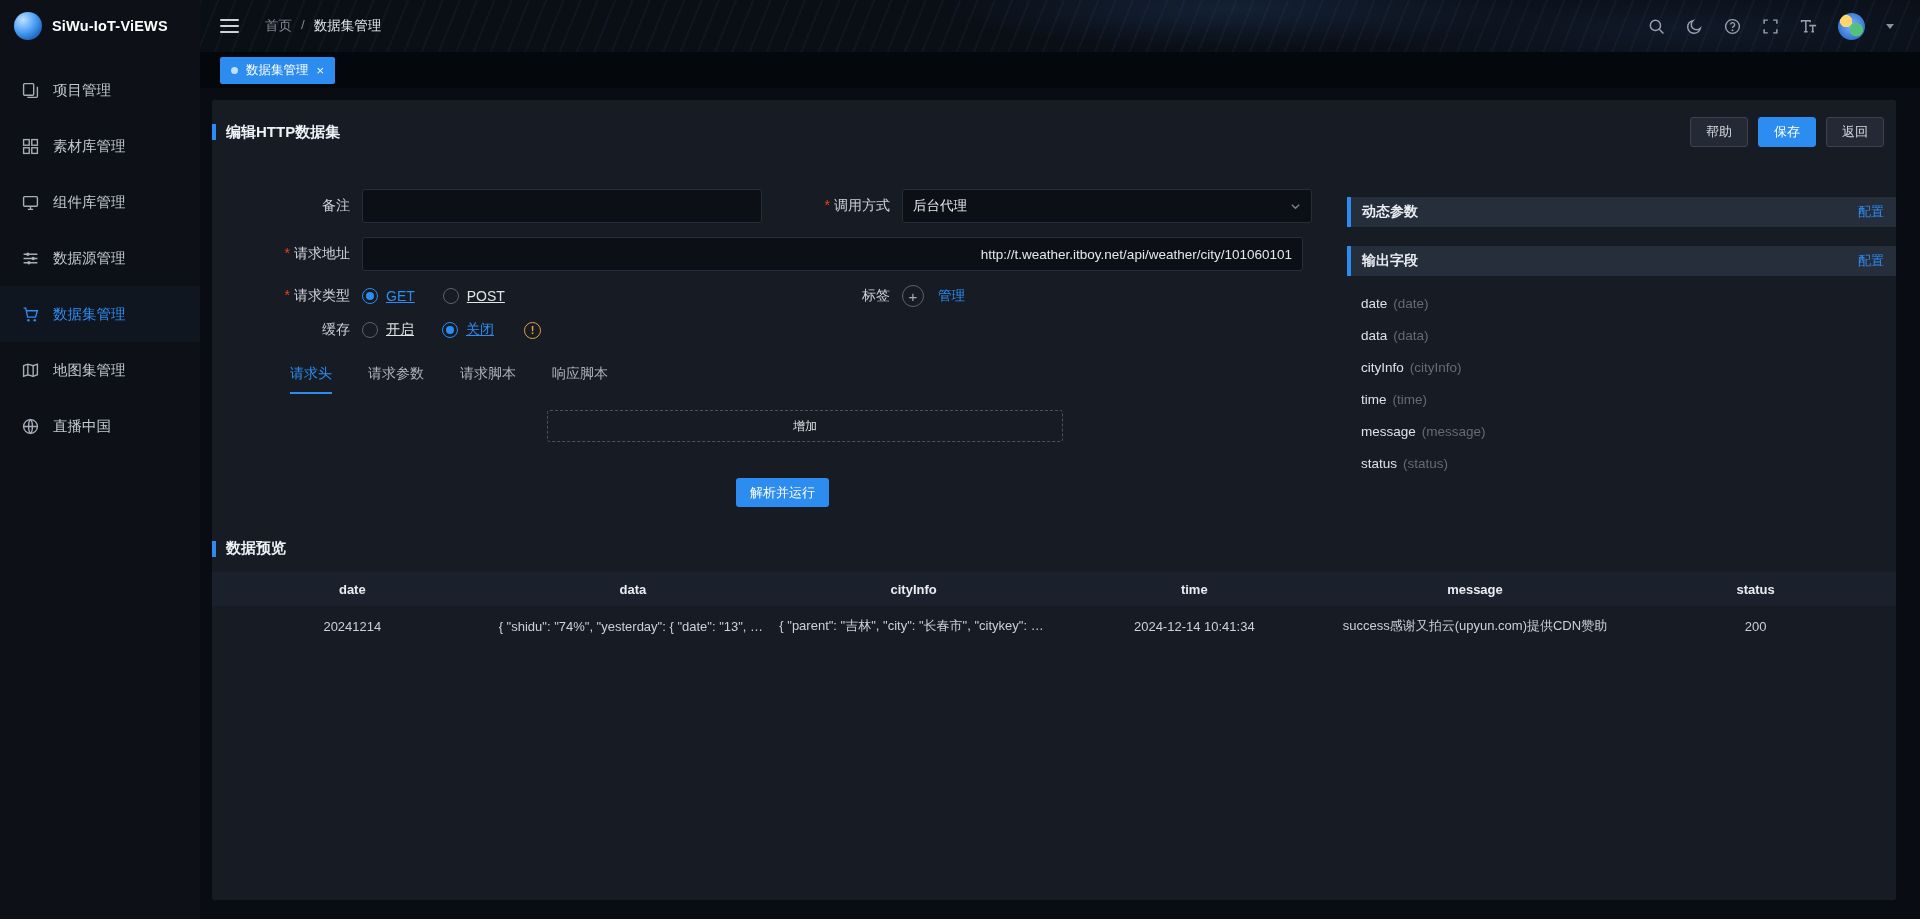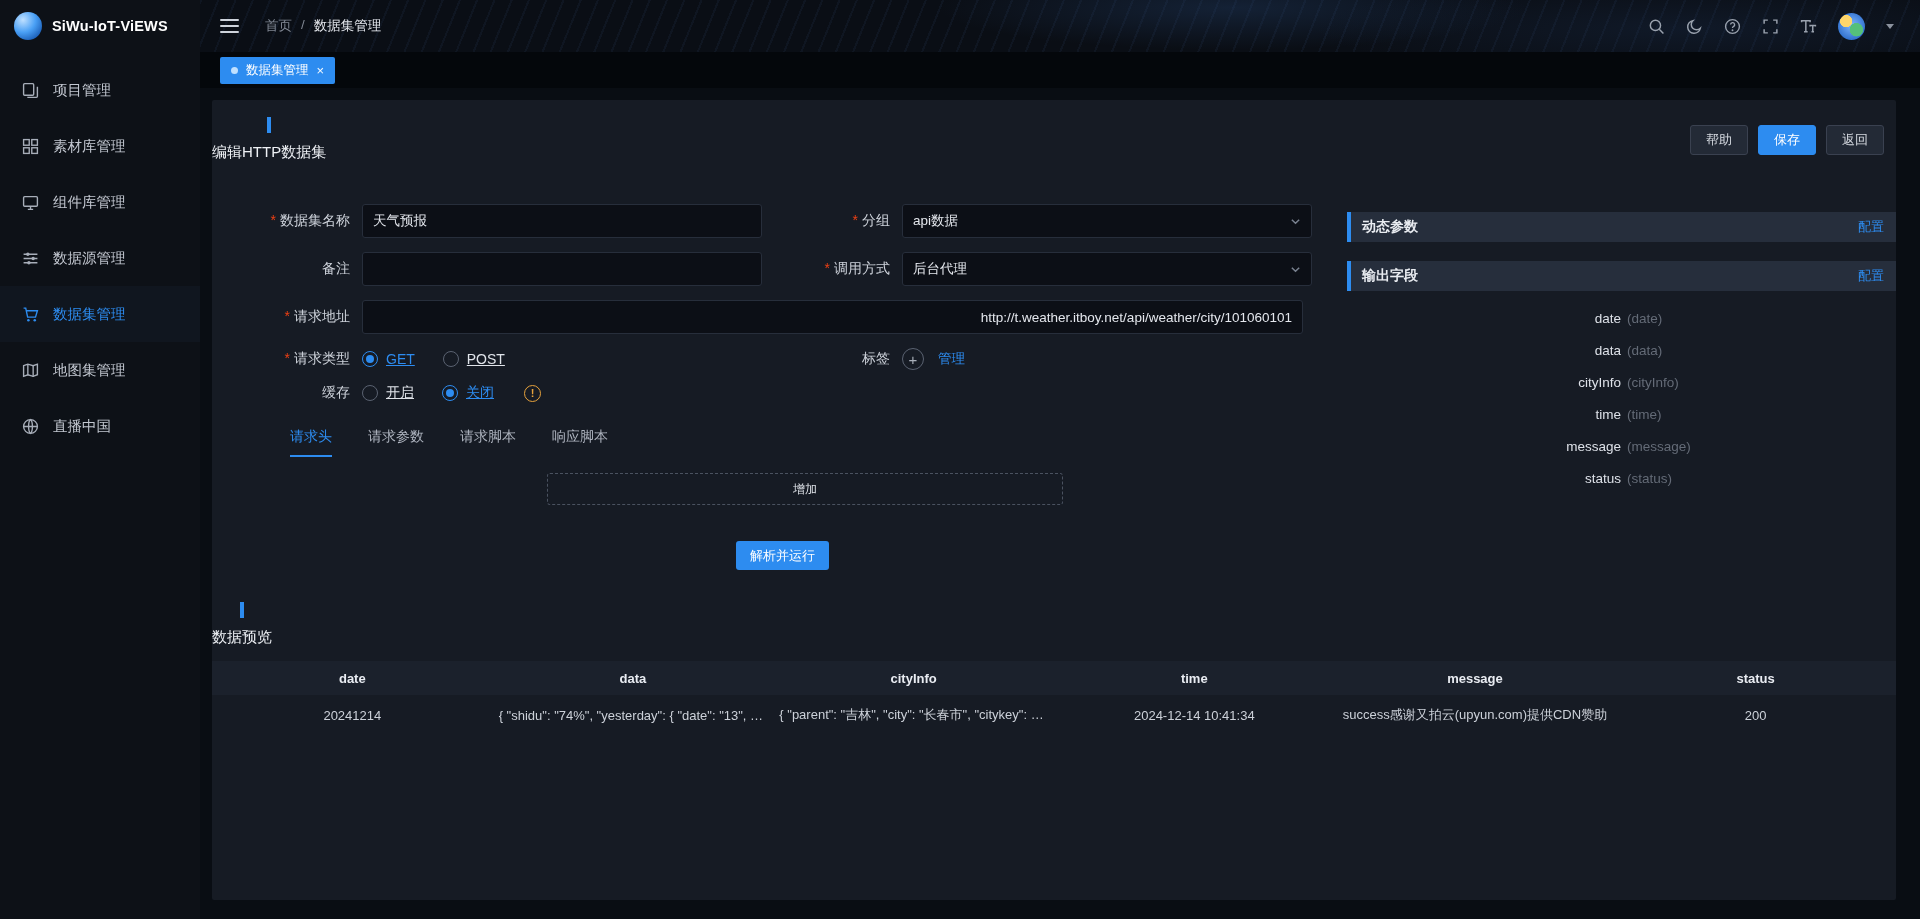--- a/index.html
+++ b/index.html
@@ -48,21 +48,21 @@
   .tabbar { height:36px; background:#04070b; display:flex; align-items:center; padding-left:20px; }
   .tab-chip { background:#2d8cf0; color:#fff; height:27px; display:flex; align-items:center;
     gap:8px; padding:0 11px; font-size:12.5px; border-radius:2px; cursor:pointer; }
   .tab-dot { width:7px; height:7px; border-radius:50%; background:#bfe0ff; }
   .tab-close { font-size:13px; line-height:1; cursor:pointer; opacity:.95; }
 
   
   .content { flex:1; background:#090d13; padding:12px 24px 0 12px; }
   .panel { background:#161b24; height:800px; overflow:hidden; border-radius:2px; }
 
-  .section-title { display:flex; align-items:center; gap:10px; font-size:15px; font-weight:normal; color:#eef1f5;flex-direction:column; }
+  .section-title { display:flex; align-items:center; gap:10px; font-size:15px; font-weight:bold; color:#eef1f5; }
   .accent-bar { width:4px; height:16px; background:#2d8cf0; flex-shrink:0; }
 
   .panel-head { display:flex; align-items:center; padding-top:17px; }
   .head-btns { margin-left:auto; padding-right:12px; display:flex; }
   .btn { height:30px; padding:0 15px; font-size:13px; border-radius:3px; margin-left:10px;
     border:1px solid #3a4150; background:#232a36; color:#d6dae1; cursor:pointer;
     font-family:inherit; }
   .btn.primary { background:#2d8cf0; border-color:#2d8cf0; color:#fff; }
 
   .editor-body { display:flex; padding-top:42px; }
@@ -112,21 +112,21 @@
     font-family:inherit; }
 
   
   .side-col { width:549px; margin-left:auto; }
   .side-bar-row { height:30px; background:#262e3c; display:flex; align-items:center; overflow:hidden; }
   .side-bar-row + .side-bar-row-gap { height:19px; }
   .side-accent { width:4px; height:100%; background:#2d8cf0; flex-shrink:0; }
   .side-title { font-size:14px; font-weight:bold; color:#e9ecf1; padding-left:11px; }
   .side-config { margin-left:auto; padding-right:12px; color:#2d8cf0; font-size:13px; cursor:pointer; }
   .first-bar { margin-top:8px; }
-  .fields-list { padding:12px 0 0 14px;text-align:center; }
+  .fields-list { padding:12px 0 0 14px; }
   .field-item { line-height:32px; font-size:13.5px; }
   .field-name { color:#dde1e8; }
   .field-alias { color:#646b77; margin-left:6px; }
 
   
   .preview-head { margin-top:32px; display:flex; align-items:center; }
   .preview-table { width:100%; margin-top:14px; border-collapse:collapse; table-layout:fixed; }
   .preview-table thead tr { background:#1b212c; height:34px; }
   .preview-table th { font-size:13px; font-weight:bold; color:#e9ecf2; text-align:center; }
   .preview-table tbody tr { height:40px; }
@@ -259,31 +259,20 @@
             <button class="btn">帮助</button>
             <button class="btn primary">保存</button>
             <button class="btn">返回</button>
           </div>
         </div>
 
         <div class="editor-body">
           <div class="form-col">
 
             
-            <div class="form-row">
-              <label class="f-label"><span class="star">*</span><span>数据集名称</span></label>
-              <input class="text-input" type="text" value="天气预报" style="">
-              <label class="f-label2"><span class="star">*</span><span>分组</span></label>
-              <div class="select">
-                <span class="sel-text">api数据</span>
-                <svg viewBox="0 0 12 12" fill="none" stroke="currentColor" stroke-width="1.6">
-                    <path d="M2 4l4 4 4-4"></path>
-                  </svg>
-              </div>
-            </div>
 
             
             <div class="form-row">
               <label class="f-label"><span>备注</span></label>
               <input class="text-input" type="text" value="" style="">
               <label class="f-label2"><span class="star">*</span><span>调用方式</span></label>
               <div class="select">
                 <span class="sel-text">后台代理</span>
                 <svg viewBox="0 0 12 12" fill="none" stroke="currentColor" stroke-width="1.6">
                     <path d="M2 4l4 4 4-4"></path>

